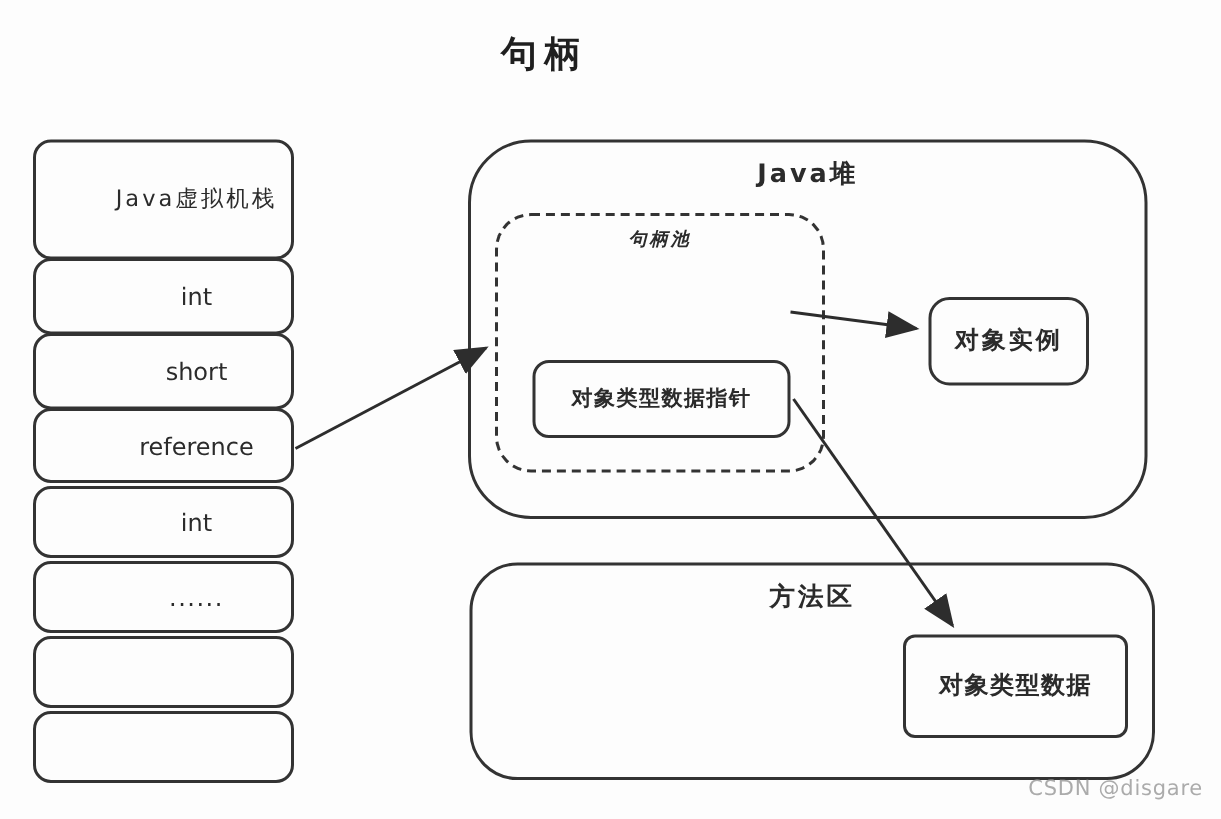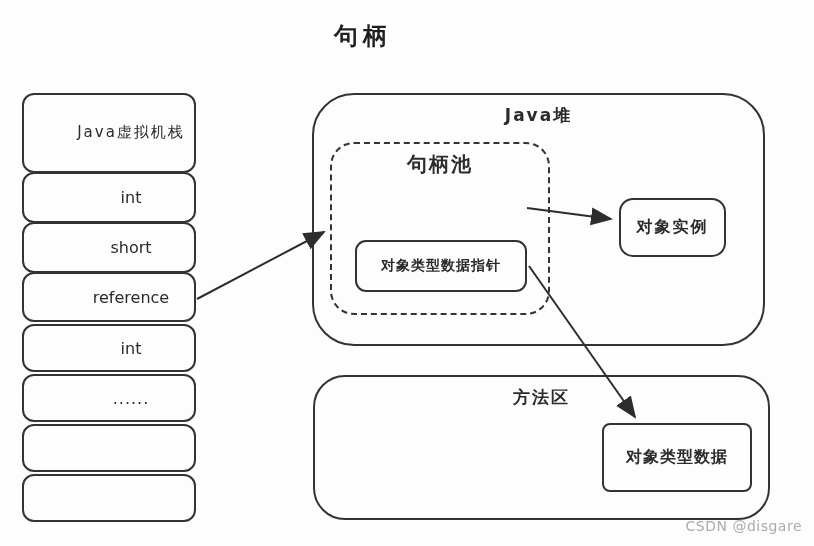--- a/index.html
+++ b/index.html
@@ -60,21 +60,21 @@
     font-weight: bold;
     letter-spacing: 2px;
   }
   .handle-pool {
     left: 330px; top: 142px; width: 220px; height: 173px;
     border-radius: 24px;
     border-style: dashed;
     align-items: flex-start;
     justify-content: center;
   }
-  .handle-pool .container-label { margin-top: 7px; font-size: 20px; }
+  .handle-pool .container-label { margin-top: 7px; font-size: 12px; font-style: italic; }
   .pointer-box {
     left: 355px; width: 172px; height: 52px;
     border-radius: 12px;
     font-size: 14px;
     font-weight: bold;
     letter-spacing: 1px;
   }
   .pointer-instance { top: 182px; }
   .pointer-type { top: 240px; border-radius: 11px; }
   .object-instance {

